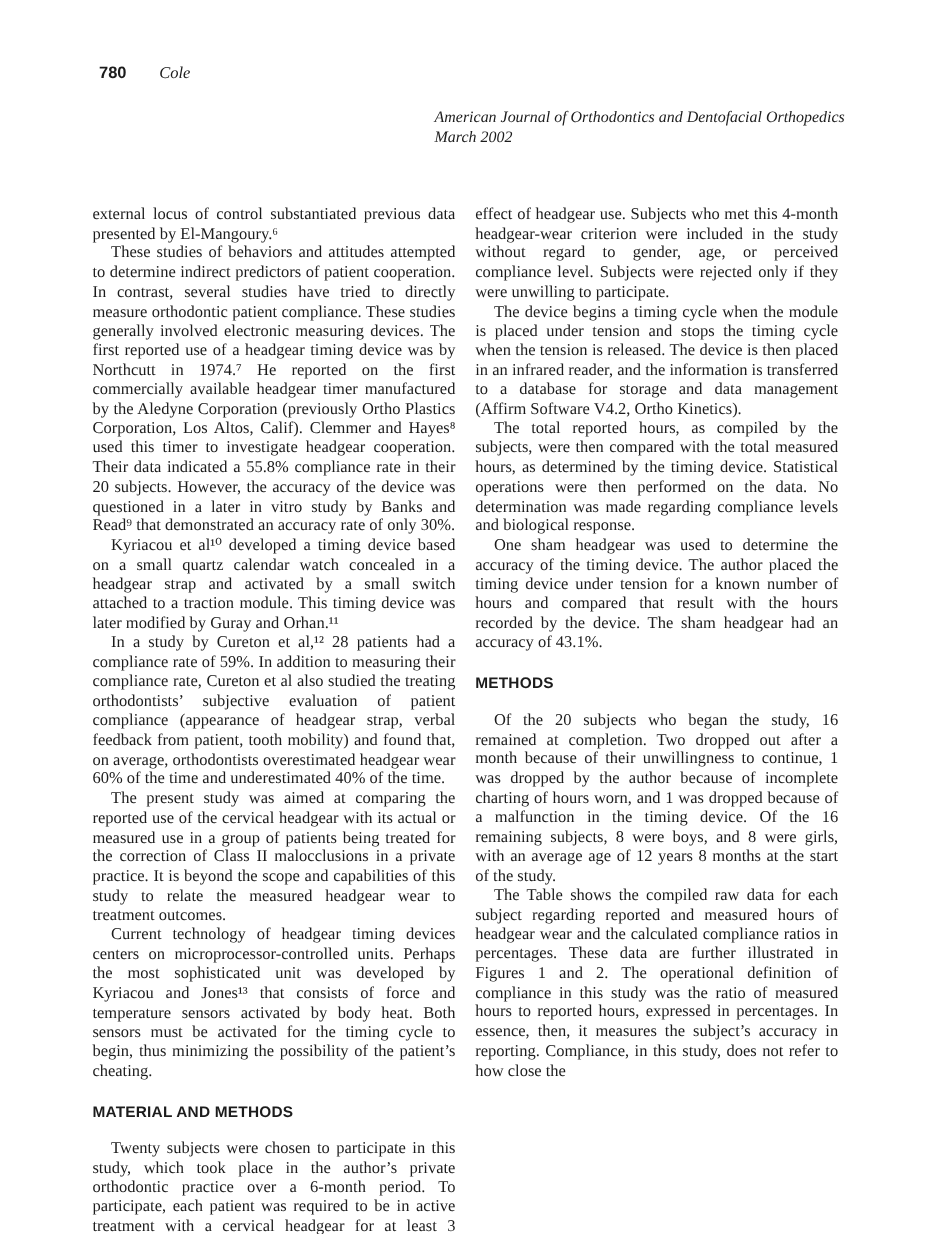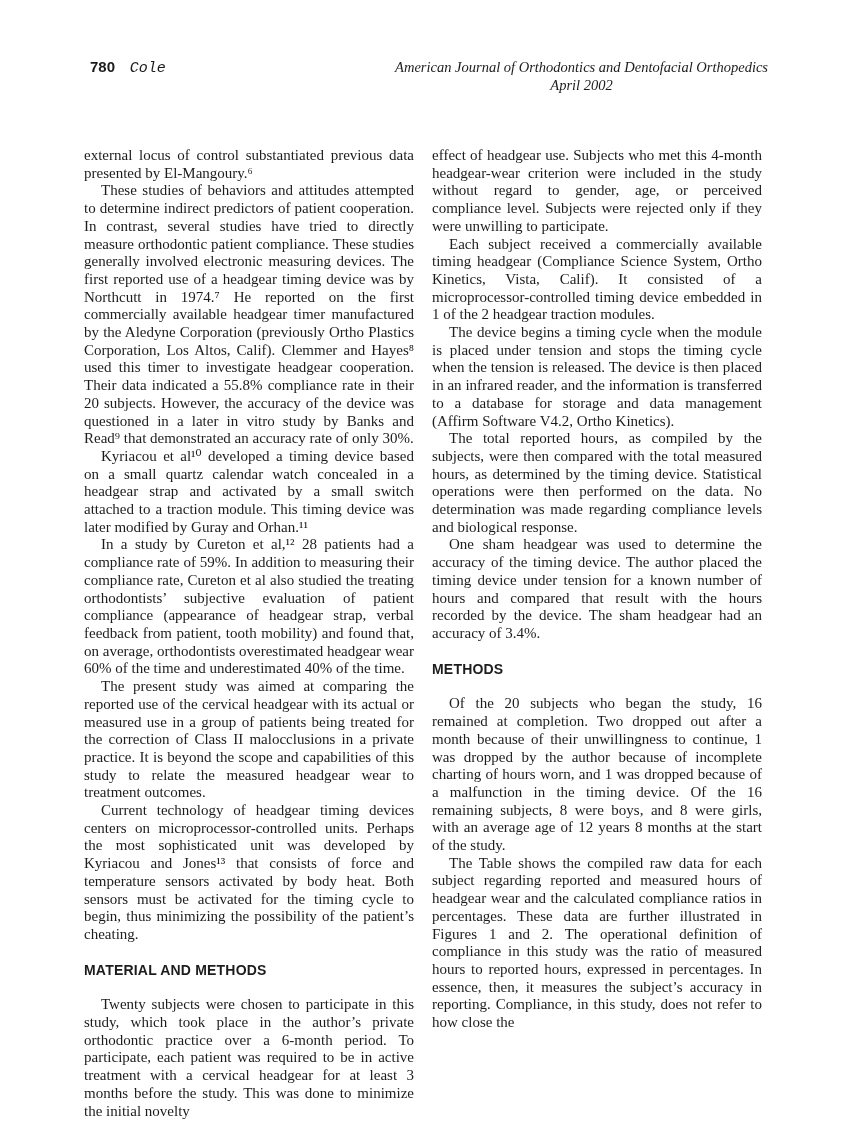--- a/index.html
+++ b/index.html
@@ -25,30 +25,31 @@
   }
   .folio-group {
     white-space: nowrap;
   }
   .page-number {
     font-family: "Liberation Sans", "DejaVu Sans", sans-serif;
     font-weight: bold;
     font-style: normal;
   }
   .author-name {
-    font-family: Liberation Mono, monospace;
+    font-family: Liberation Serif, serif;
     font-style: italic;
-    margin-left: 11px;
+    margin-left: 26px;
   }
   .journal-group {
-    text-align: center;
+    text-align: left;
     font-family: "Liberation Serif", "DejaVu Serif", serif;
     font-style: italic;
     font-size: 14.5px;
     line-height: 18px;
+    margin-top: 40px;
   }
   .content {
     display: flex;
     gap: 18px;
     padding: 0 81px 0 84px;
     margin-top: 53px;
   }
   .col {
     width: 330px;
     font-family: "Liberation Serif", "DejaVu Serif", serif;
@@ -76,43 +77,42 @@
 
 <div class="page">
 
   <div class="running-header">
     <div class="folio-group">
       <span class="page-number">780</span>
       <span class="author-name">Cole</span>
     </div>
     <div class="journal-group">
       <div>American Journal of Orthodontics and Dentofacial Orthopedics</div>
-      <div>April 2002</div>
+      <div>March 2002</div>
     </div>
   </div>
 
   <div class="content">
 
     <div class="col">
       <p class="para">external locus of control substantiated previous data presented by El-Mangoury.⁶</p>
       <p class="para indent">These studies of behaviors and attitudes attempted to determine indirect predictors of patient cooperation. In contrast, several studies have tried to directly measure orthodontic patient compliance. These studies generally involved electronic measuring devices. The first reported use of a headgear timing device was by Northcutt in 1974.⁷ He reported on the first commercially available headgear timer manufactured by the Aledyne Corporation (previously Ortho Plastics Corporation, Los Altos, Calif). Clemmer and Hayes⁸ used this timer to investigate headgear cooperation. Their data indicated a 55.8% compliance rate in their 20 subjects. However, the accuracy of the device was questioned in a later in vitro study by Banks and Read⁹ that demonstrated an accuracy rate of only 30%.</p>
       <p class="para indent">Kyriacou et al¹⁰ developed a timing device based on a small quartz calendar watch concealed in a headgear strap and activated by a small switch attached to a traction module. This timing device was later modified by Guray and Orhan.¹¹</p>
       <p class="para indent">In a study by Cureton et al,¹² 28 patients had a compliance rate of 59%. In addition to measuring their compliance rate, Cureton et al also studied the treating orthodontists’ subjective evaluation of patient compliance (appearance of headgear strap, verbal feedback from patient, tooth mobility) and found that, on average, orthodontists overestimated headgear wear 60% of the time and underestimated 40% of the time.</p>
       <p class="para indent">The present study was aimed at comparing the reported use of the cervical headgear with its actual or measured use in a group of patients being treated for the correction of Class II malocclusions in a private practice. It is beyond the scope and capabilities of this study to relate the measured headgear wear to treatment outcomes.</p>
       <p class="para indent">Current technology of headgear timing devices centers on microprocessor-controlled units. Perhaps the most sophisticated unit was developed by Kyriacou and Jones¹³ that consists of force and temperature sensors activated by body heat. Both sensors must be activated for the timing cycle to begin, thus minimizing the possibility of the patient’s cheating.</p>
       <h2 class="section-heading">MATERIAL AND METHODS</h2>
       <p class="para indent">Twenty subjects were chosen to participate in this study, which took place in the author’s private orthodontic practice over a 6-month period. To participate, each patient was required to be in active treatment with a cervical headgear for at least 3 months before the study. This was done to minimize the initial novelty</p>
     </div>
 
     <div class="col">
       <p class="para">effect of headgear use. Subjects who met this 4-month headgear-wear criterion were included in the study without regard to gender, age, or perceived compliance level. Subjects were rejected only if they were unwilling to participate.</p>
-      <p class="para indent">Each subject received a commercially available timing headgear (Compliance Science System, Ortho Kinetics, Vista, Calif). It consisted of a microprocessor-controlled timing device embedded in 1 of the 2 headgear traction modules.</p>
       <p class="para indent">The device begins a timing cycle when the module is placed under tension and stops the timing cycle when the tension is released. The device is then placed in an infrared reader, and the information is transferred to a database for storage and data management (Affirm Software V4.2, Ortho Kinetics).</p>
       <p class="para indent">The total reported hours, as compiled by the subjects, were then compared with the total measured hours, as determined by the timing device. Statistical operations were then performed on the data. No determination was made regarding compliance levels and biological response.</p>
-      <p class="para indent">One sham headgear was used to determine the accuracy of the timing device. The author placed the timing device under tension for a known number of hours and compared that result with the hours recorded by the device. The sham headgear had an accuracy of 3.4%.</p>
+      <p class="para indent">One sham headgear was used to determine the accuracy of the timing device. The author placed the timing device under tension for a known number of hours and compared that result with the hours recorded by the device. The sham headgear had an accuracy of 43.1%.</p>
       <h2 class="section-heading">METHODS</h2>
       <p class="para indent">Of the 20 subjects who began the study, 16 remained at completion. Two dropped out after a month because of their unwillingness to continue, 1 was dropped by the author because of incomplete charting of hours worn, and 1 was dropped because of a malfunction in the timing device. Of the 16 remaining subjects, 8 were boys, and 8 were girls, with an average age of 12 years 8 months at the start of the study.</p>
       <p class="para indent">The Table shows the compiled raw data for each subject regarding reported and measured hours of headgear wear and the calculated compliance ratios in percentages. These data are further illustrated in Figures 1 and 2. The operational definition of compliance in this study was the ratio of measured hours to reported hours, expressed in percentages. In essence, then, it measures the subject’s accuracy in reporting. Compliance, in this study, does not refer to how close the</p>
     </div>
 
   </div>
 
 </div>
 
 </body></html>

